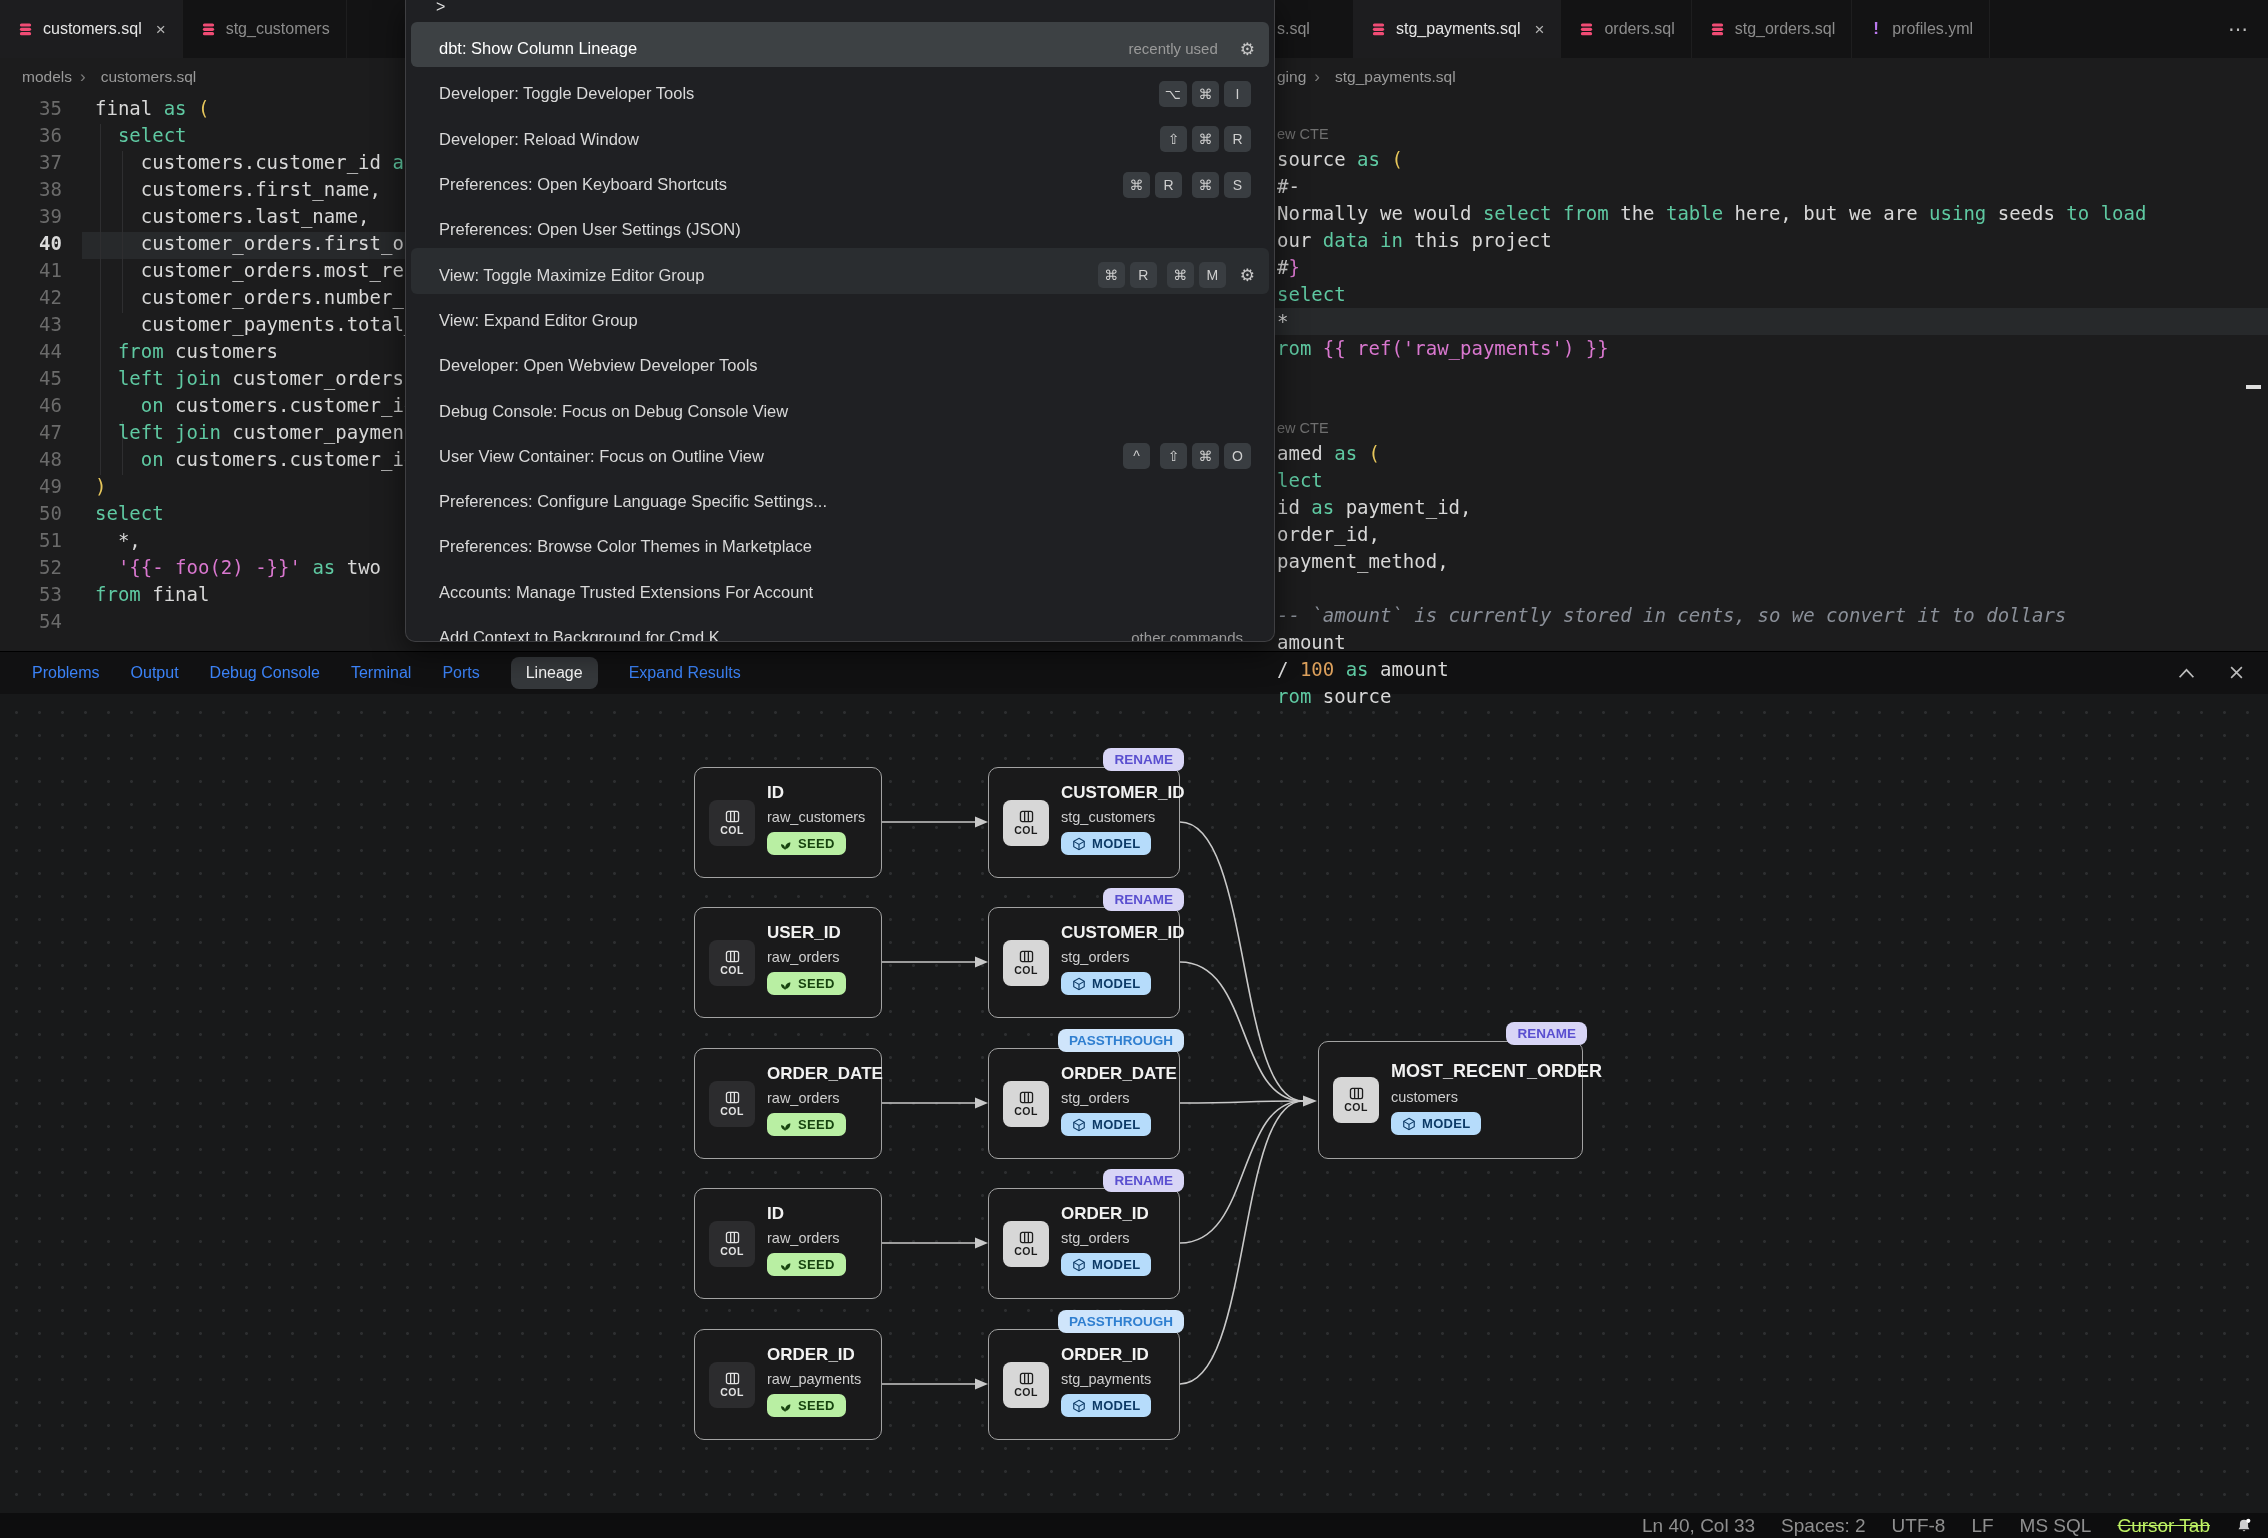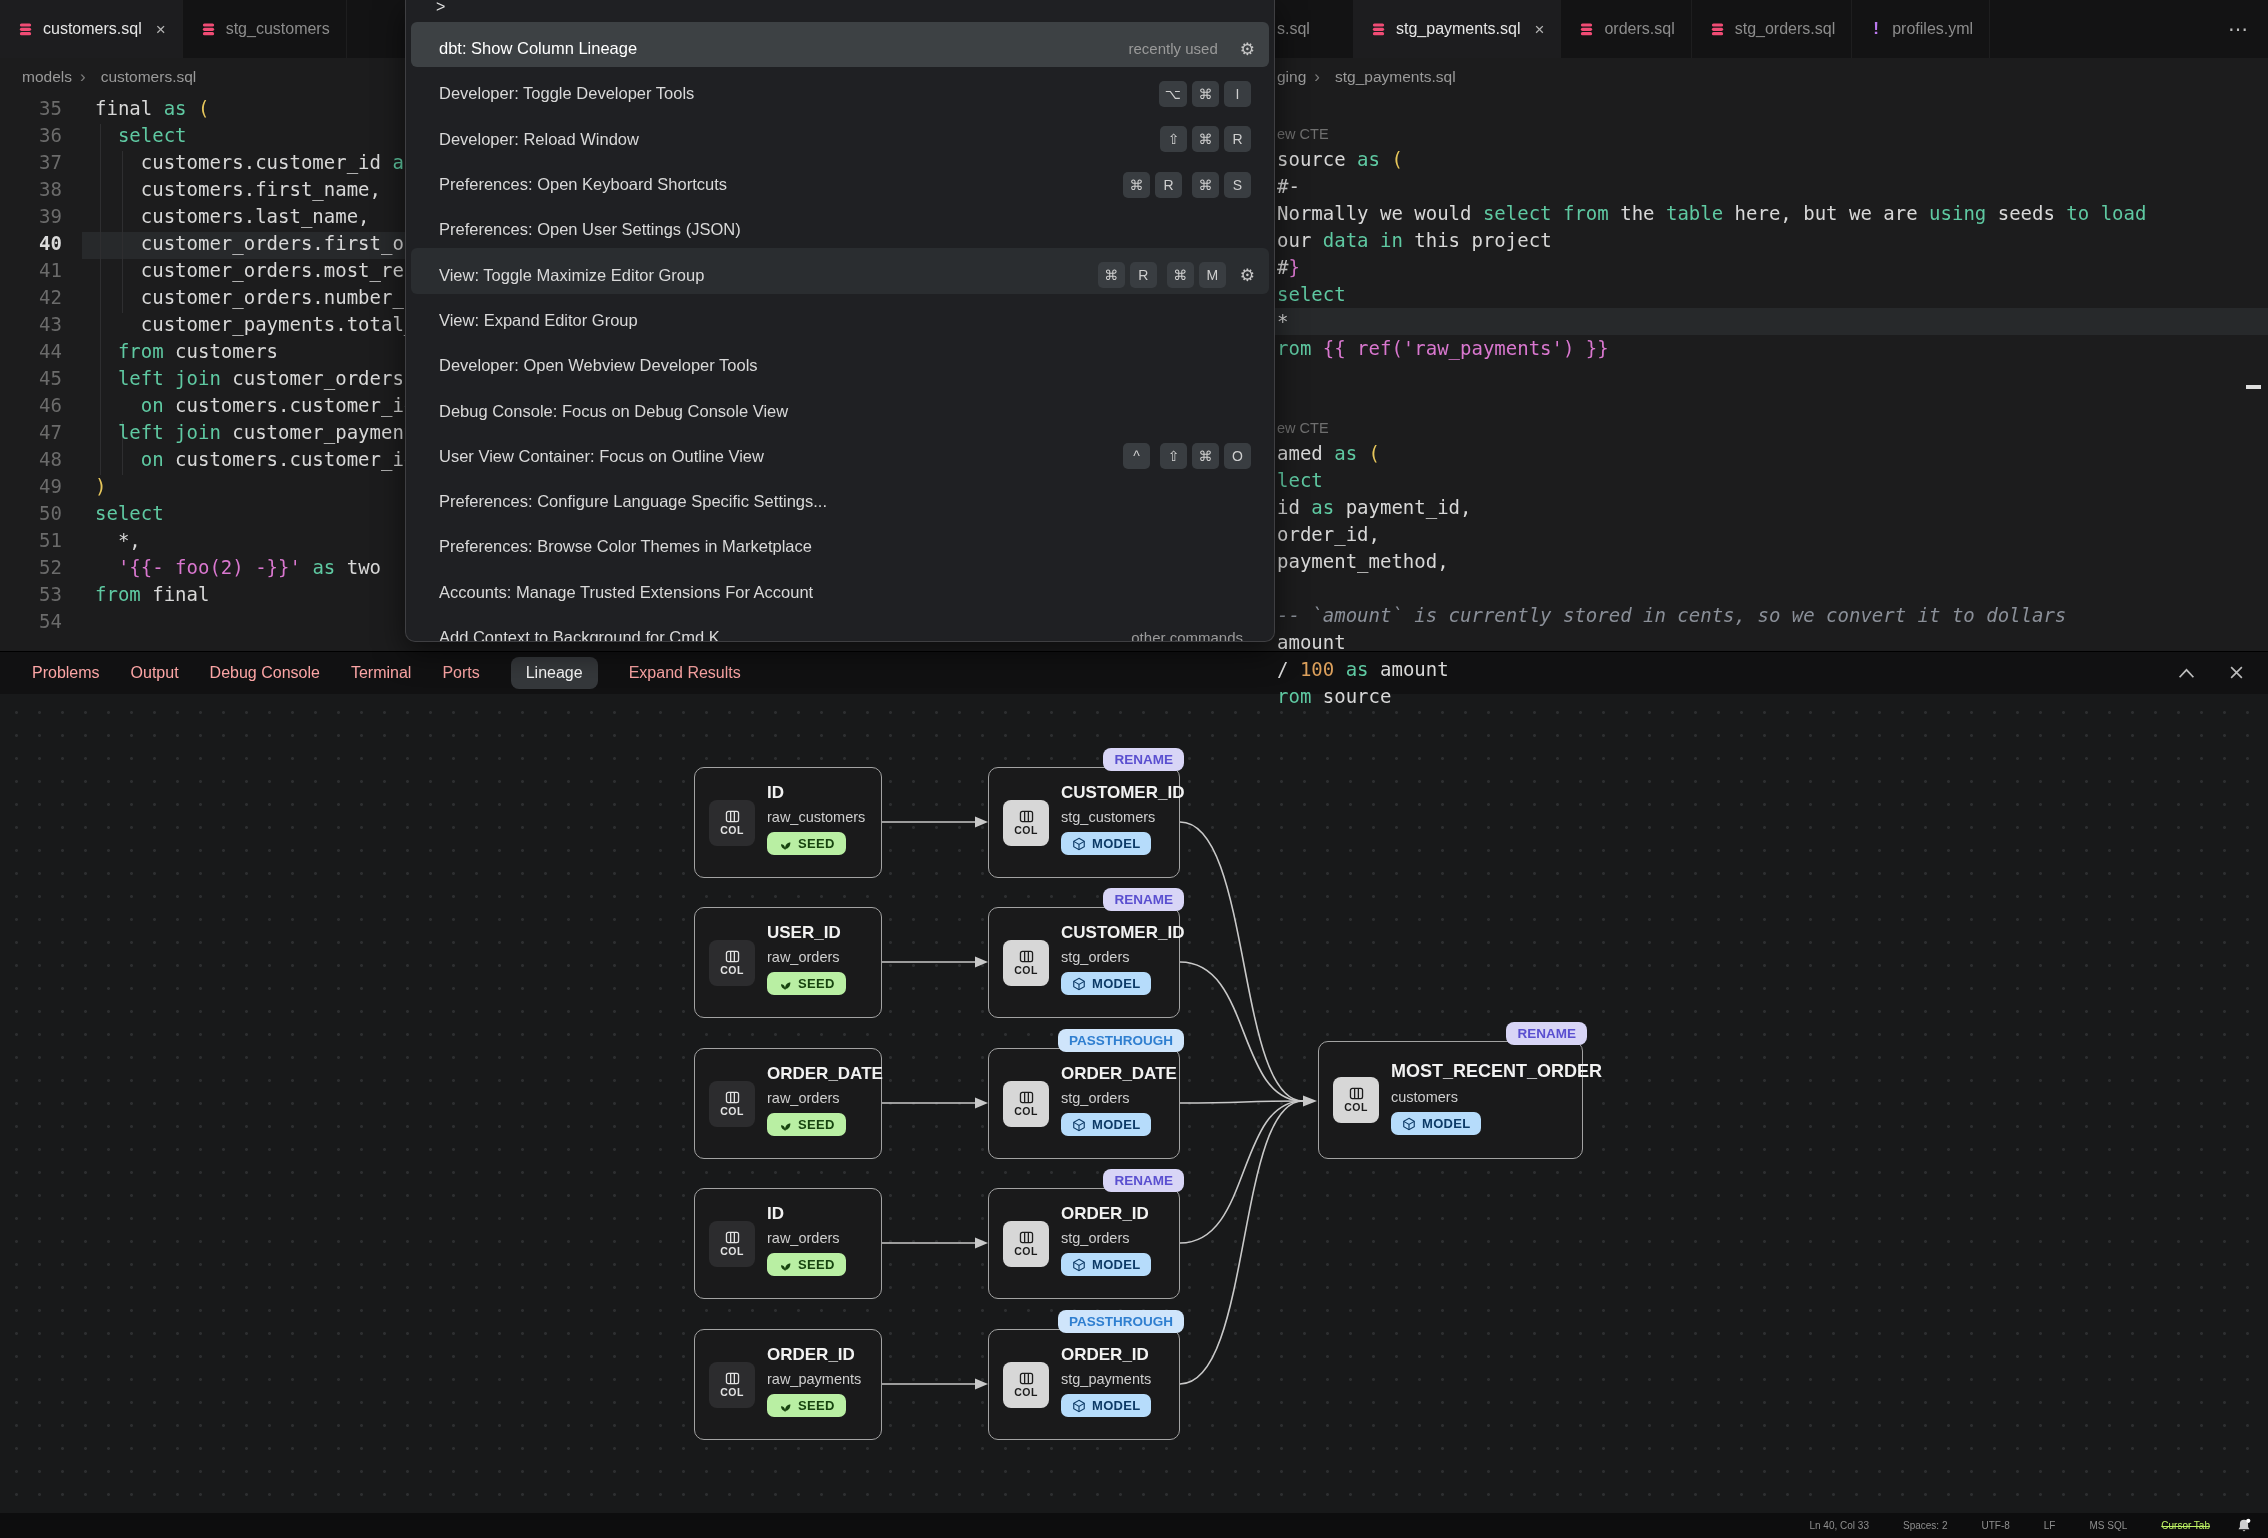--- a/index.html
+++ b/index.html
@@ -57,21 +57,21 @@
   .prow.hov{background:#2a2d30;}
   .rtext{color:#9a9a9a;font-size:15px;margin-right:12px;white-space:nowrap;}
   .chips{display:flex;gap:10px;align-items:center;margin-right:4px;}
   .chipgroup{display:flex;gap:5px;}
   .chip{min-width:15px;height:26px;padding:0 6px;background:#393d41;border-radius:5px;color:#cfcfcf;
         font-size:14px;display:flex;align-items:center;justify-content:center;}
   .gear{color:#c8c8c8;font-size:17px;margin-left:10px;font-family:"DejaVu Sans",sans-serif;}
   
   .panelstrip{position:absolute;left:0;top:651px;width:2268px;height:43px;background:#111112;
               border-top:1px solid #000;display:flex;align-items:center;gap:31px;padding-left:32px;box-sizing:border-box;}
-  .ptab{color:#fca5a5;font-size:16px;white-space:nowrap;}
+  .ptab{color:#3b82f6;font-size:16px;white-space:nowrap;}
   .ptab.active{background:#35383b;color:#f5f5f5;padding:7px 15px;border-radius:8px;}
   .panel-icons{position:absolute;right:24px;top:651px;height:43px;display:flex;align-items:center;gap:34px;}
   .pic{color:#bdbdbd;}
   
   .canvas{position:absolute;left:0;top:694px;width:2268px;height:819px;background-color:#18191a;
           background-image:radial-gradient(circle,#2d2e30 1.2px,transparent 1.7px);
           background-size:23px 23px;background-position:5px 7px;}
   #edges{position:absolute;left:0;top:0;width:2268px;height:819px;pointer-events:none;}
   .lnode{position:absolute;background:#1a1a1b;border:1.3px solid #a3a3a3;border-radius:10px;box-sizing:border-box;}
   .nchip{position:absolute;left:14px;top:50%;transform:translateY(-50%);width:46px;height:46px;border-radius:8px;
@@ -87,21 +87,21 @@
   .nbadge.model{background:#b6dcfb;color:#0d3a66;}
   .ntag{position:absolute;right:-5px;top:-20px;padding:4px 11px;border-radius:8px;font-size:13.5px;font-weight:600;}
   .ntag.rename{background:#d8d5f6;color:#5a4fd0;}
   .ntag.passthrough{background:#cfe5fb;color:#2f7fd0;}
   .lnode.big .ntitle{top:19px;font-size:18px;}
   .lnode.big .nsub{top:47px;}
   .lnode.big .nbadge{top:70px;}
   
   .statusbar{position:absolute;left:0;top:1513px;width:2268px;height:25px;background:#0d0d0e;
              display:flex;align-items:center;justify-content:flex-end;gap:26px;padding-right:16px;box-sizing:border-box;}
-  .stitem{color:#8f8f8f;font-size:10px;white-space:nowrap;margin-left:8px;}
+  .stitem{color:#8f8f8f;font-size:19px;white-space:nowrap;}
   .stitem.strike{text-decoration:line-through;color:#bef264;}
   .bellwrap{position:relative;display:flex;align-items:center;}
   svg{display:block;}
 </style>
 </head>
 <body>
 
 <div class="stage">
 
   <div class="tabbar">

